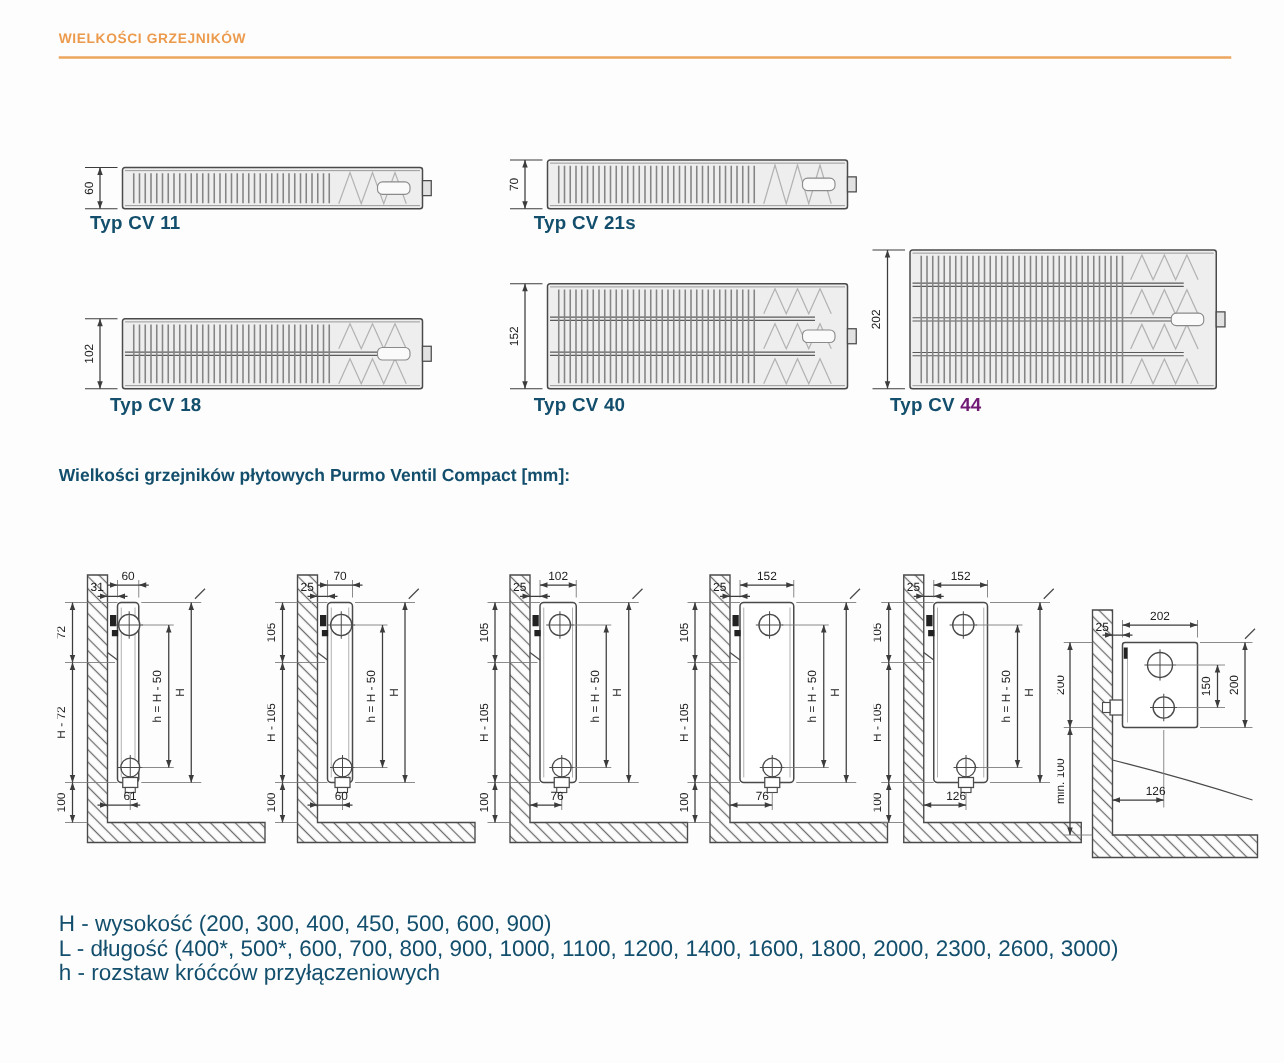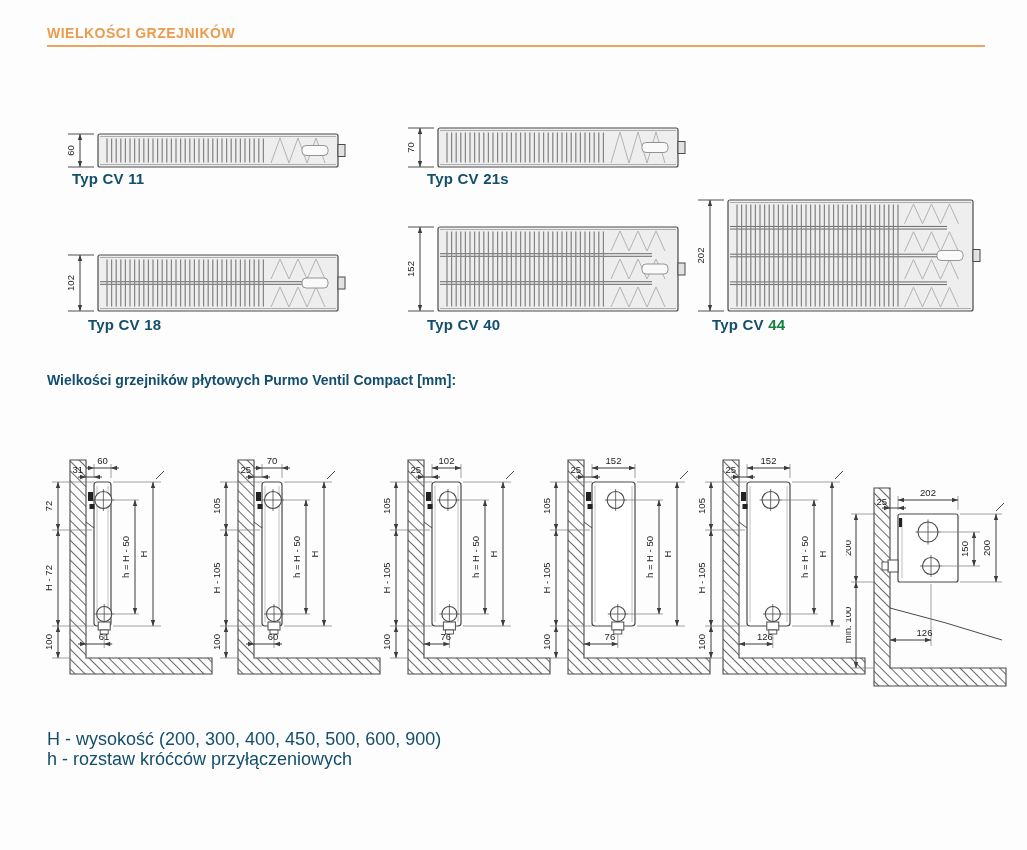--- a/index.html
+++ b/index.html
@@ -1,19 +1,19 @@
 <!DOCTYPE html>
 <html style="--orange: #EC9B4D; --orange-line: #ECA55E; --navy: #134F6D;"><head>
 <meta charset="utf-8">
 <style>
   *{margin:0;padding:0;box-sizing:border-box}
   html,body{width:1027px;height:850px}
   body{position:relative;background:#fdfdfd;font-family:"Liberation Sans",sans-serif;overflow:hidden}
   .abs{position:absolute}
-  .title{left:47px;top:25px;font-size:14px;font-weight:bold;letter-spacing:.5px;color:var(--orange,#EC9B4D)}
+  .title{left:47px;top:25px;font-size:11px;font-weight:bold;letter-spacing:.5px;color:var(--orange,#EC9B4D)}
   .rule{left:47px;top:45px;width:938px;height:2px;background:var(--orange-line,#ECA55E)}
   .cs-label{font-size:15px;font-weight:bold;color:var(--navy,#134F6D);letter-spacing:.2px}
   .heading{left:47px;top:372px;font-size:14px;font-weight:bold;color:var(--navy,#134F6D)}
   .legend{left:47px;top:730px;font-size:18px;color:var(--navy,#134F6D);line-height:19.5px}
   svg{display:block}
   svg text{font-family:"Liberation Sans",sans-serif}
 </style>
 </head>
 <body>
 
@@ -300,21 +300,21 @@
       <path d="M212.5,115 L221.5,95.25 L230.5,115 L239.5,95.25 L248.5,115 L257.5,95.25 L266.5,115" fill="none" stroke="#b3b3b3" stroke-width="1"></path>
       <rect x="245" y="58.5" width="26" height="10" rx="4" fill="#fafafa" stroke="#8a8a8a" stroke-width="0.9"></rect>
       <rect x="281" y="57.5" width="7" height="12" fill="#e2e2e2" stroke="#4a4a4a" stroke-width="1"></rect>
     </svg>
   </div>
 
 <div class="abs cs-label" style="left:72px;top:170px"><span>Typ CV </span><span id="num0">11</span></div>
 <div class="abs cs-label" style="left:427px;top:170px"><span>Typ CV </span><span id="num1">21s</span></div>
 <div class="abs cs-label" style="left:88px;top:316px"><span>Typ CV </span><span id="num2">18</span></div>
 <div class="abs cs-label" style="left:427px;top:316px"><span>Typ CV </span><span id="num3">40</span></div>
-<div class="abs cs-label" style="left:712px;top:316px"><span>Typ CV </span><span id="num4" style="color: #15803d;">44</span></div>
+<div class="abs cs-label" style="left:712px;top:316px"><span>Typ CV </span><span id="num4" style="color: #701a75;">44</span></div>
 
 <div class="abs heading">Wielkości grzejników płytowych Purmo Ventil Compact [mm]:</div>
 
 <div class="abs" style="left:46px;top:422px">
     <svg id="sv0" width="175" height="255">
       <path d="M24,38 H40 V236 H166 V252 H24 Z" fill="url(#hatch)" stroke="#4a4a4a" stroke-width="1.1"></path>
       <line x1="6" y1="60" x2="48" y2="60" stroke="#7a7a7a" stroke-width="0.7"></line>
       <line x1="6" y1="108" x2="46" y2="108" stroke="#7a7a7a" stroke-width="0.7"></line>
       <line x1="6" y1="204" x2="48" y2="204" stroke="#7a7a7a" stroke-width="0.7"></line>
       <line x1="6" y1="236" x2="24" y2="236" stroke="#7a7a7a" stroke-width="0.7"></line>
@@ -699,14 +699,15 @@
       <line x1="85" y1="124" x2="85" y2="186" stroke="#7a7a7a" stroke-width="0.7"></line>
       <line x1="44" y1="180" x2="85" y2="180" stroke="#3c3c3c" stroke-width="1"></line>
       <polygon points="44,180 50,177.8 50,182.2" fill="#3c3c3c"></polygon>
       <polygon points="85,180 79,177.8 79,182.2" fill="#3c3c3c"></polygon>
       <text x="78.5" y="176" font-size="9.5" fill="#222222" text-anchor="middle">126</text>
     </svg>
   </div>
 
 <div class="abs legend">
   <div>H - wysokość (200, 300, 400, 450, 500, 600, 900)</div>
+  <div>L - długość (400*, 500*, 600, 700, 800, 900, 1000, 1100, 1200, 1400, 1600, 1800, 2000, 2300, 2600, 3000)</div>
   <div>h - rozstaw króćców przyłączeniowych</div>
 </div>
 
 </body></html>

